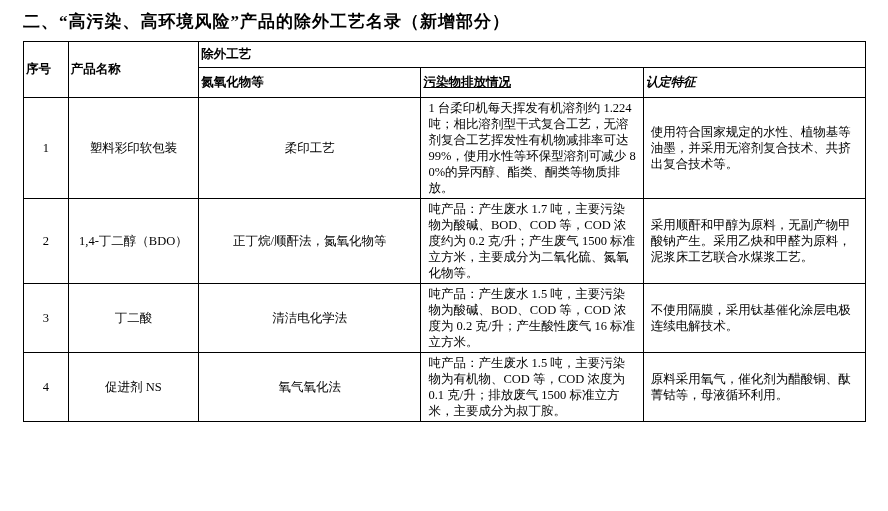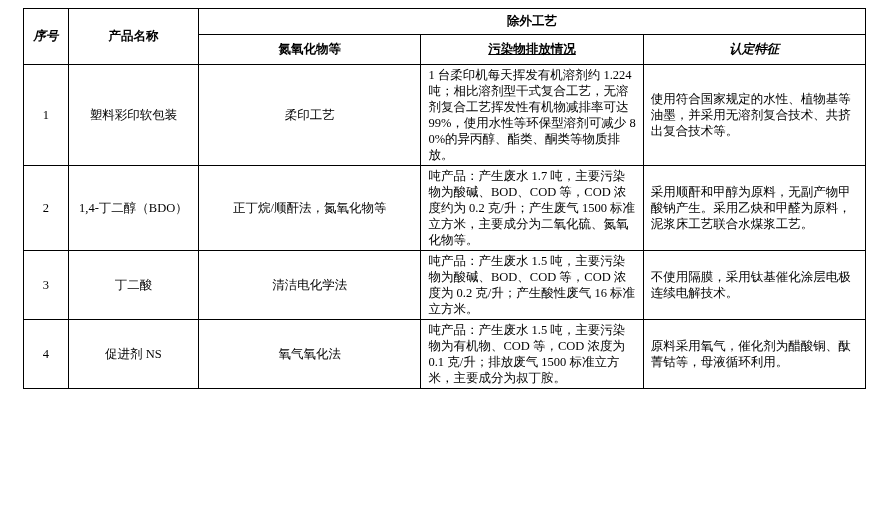--- a/index.html
+++ b/index.html
@@ -33,37 +33,38 @@
   table.main-table td {
     border: 1px solid #000000;
     font-size: 12.5px;
     padding: 2px 7px;
     vertical-align: middle;
     box-sizing: border-box;
     word-break: break-all;
   }
   table.main-table th {
     font-weight: bold;
-    text-align: center;
+    text-align: left;
     padding: 4px 2px;
   }
   th.h-excluded { height: 26px; }
   tr.subhead th { height: 30px; }
-  .col-no      { width: 5.3%; font-style: italic;  }
+  .col-no      { width: 5.3%;  }
   .col-product { width: 15.5%; font-family: Liberation Serif, serif; }
   .col-process { width: 18.2%; }
   .col-emission{ width: 39.2%; text-decoration: underline; }
   .col-feature { width: 21.8%; font-style: italic; }
   td.c-center { text-align: center; }
   td.c-left   { text-align: left; line-height: 16px; }
 </style>
 </head>
 <body>
 
 <div class="page">
+  <div class="doc-title">二、“高污染、高环境风险”产品的除外工艺名录（新增部分）</div>
 
   <table class="main-table">
     <thead>
       <tr>
         <th class="col-no" rowspan="2">序号</th>
         <th class="col-product" rowspan="2">产品名称</th>
         <th class="h-excluded" colspan="3">除外工艺</th>
       </tr>
       <tr class="subhead">
         <th class="col-process">氮氧化物等</th>

